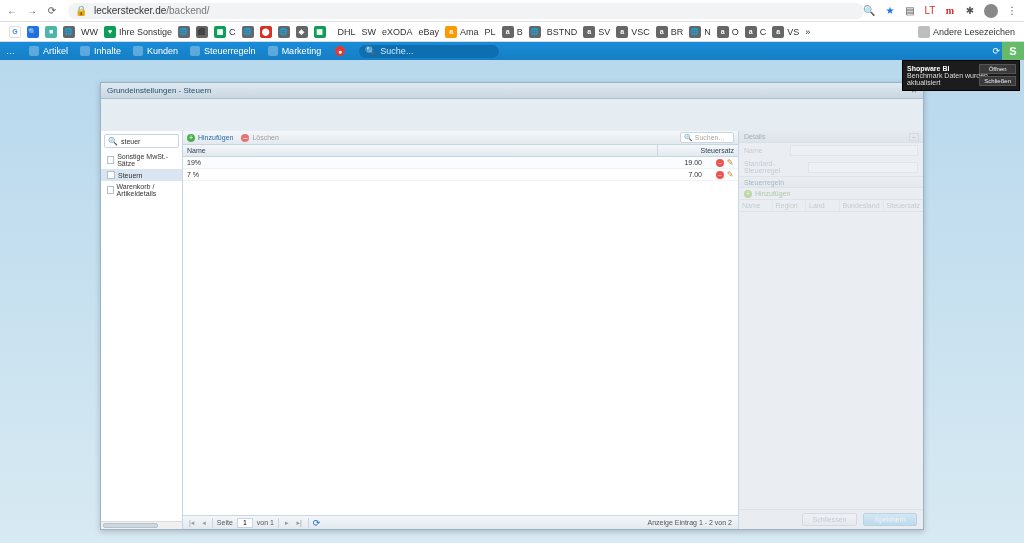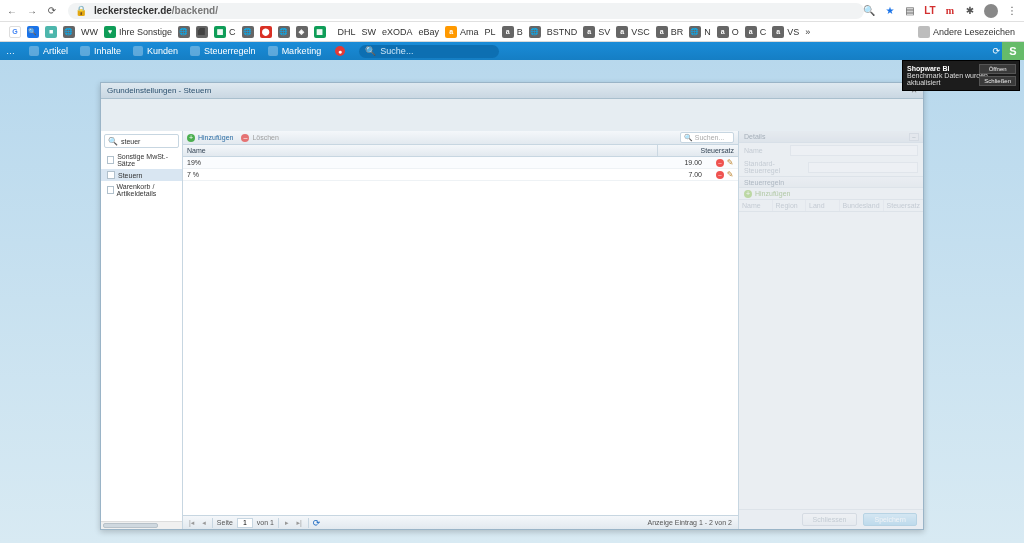--- a/index.html
+++ b/index.html
@@ -2,21 +2,21 @@
 <html><head>
 <meta charset="utf-8">
 <style>
   * { box-sizing: border-box; margin: 0; padding: 0; font-family: Arial, Helvetica, sans-serif; }
   body { width:1024px; height:543px; background:linear-gradient(#b4d6ec,#d8eaf3); overflow:hidden; }
 
   
   .chrome-bar { height:22px; background:#fff; display:flex; align-items:center; padding:0 6px; font-size:10px; color:#555; border-bottom:1px solid #e0e0e0; }
   .chrome-bar .nav { display:flex; gap:8px; align-items:center; }
   .chrome-bar .addr { margin-left:10px; flex:1; display:flex; align-items:center; background:#f1f3f4; border-radius:11px; height:16px; padding:0 8px; gap:6px; }
-  .chrome-bar .addr span.url { color:#333;font-weight:bold; }
+  .chrome-bar .addr span.url { color:#333; }
   .chrome-bar .right { display:flex; gap:8px; align-items:center; }
   .ic { width:12px; height:12px; display:inline-flex; align-items:center; justify-content:center; color:#555; }
 
   .bookmarks { height:20px; background:#fff; display:flex; align-items:center; padding:0 6px; font-size:9px; color:#333; overflow:hidden; border-bottom:1px solid #d9d9d9;}
   .bookmarks .bm { display:flex; align-items:center; gap:3px; padding:0 3px; white-space:nowrap; }
   .bm-ic { width:12px; height:12px; background:#666; border-radius:2px; display:inline-flex; align-items:center; justify-content:center; color:#fff; font-size:7px; font-weight:bold; }
   .bm-ic.folder { background:#bdbdbd; }
   .bm-ic.g { background:#fff; color:#4285F4; border:1px solid #ddd; }
   .bm-ic.green { background:#0f9d58; }
   .bm-ic.blue { background:#1a73e8; }
@@ -111,21 +111,21 @@
     <span class="ic">⟳</span>
   </div>
   <div class="addr">
     <span class="ic">🔒</span>
     <span class="url"><span>leckerstecker.de</span><span style="color:#777">/backend/</span></span>
   </div>
   <div class="right">
     <span class="ic">🔍</span>
     <span class="ic" style="color:#1a73e8">★</span>
     <span class="ic">▤</span>
-    <span class="ic" style="color:#d32f2f;font-weight:bold">LT</span>
+    <span class="ic" style="color:#d32f2f;font-weight:normal">LT</span>
     <span class="ic" style="color:#d32f2f;font-weight:bold;font-family:serif">m</span>
     <span class="ic">✱</span>
     <span class="ic" style="width:14px;height:14px;border-radius:50%;background:#888"></span>
     <span class="ic">⋮</span>
   </div>
 </div>
 
 <div class="bookmarks" id="bmbar">
   <div class="bm">
       <span class="bm-ic g">G</span>

